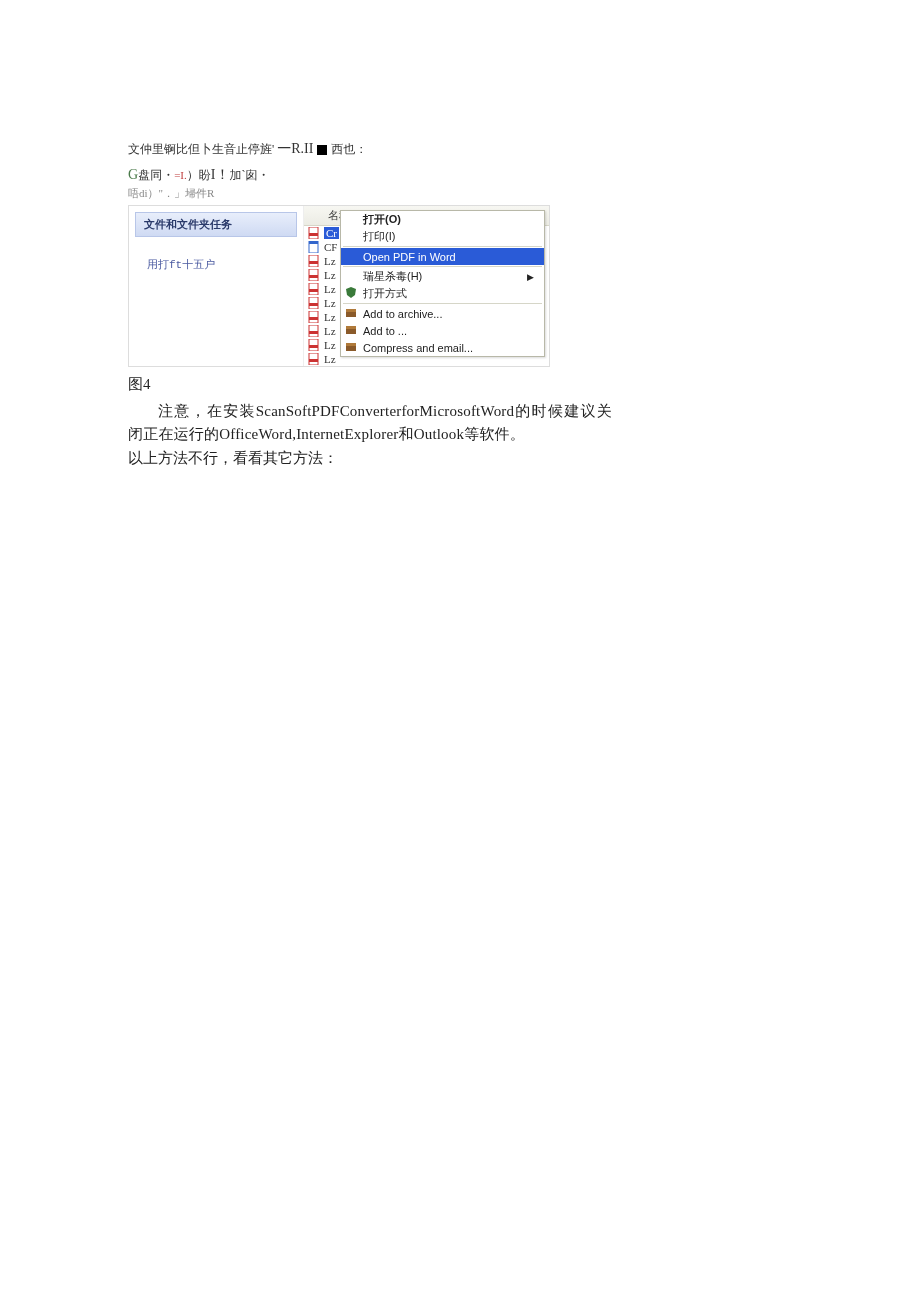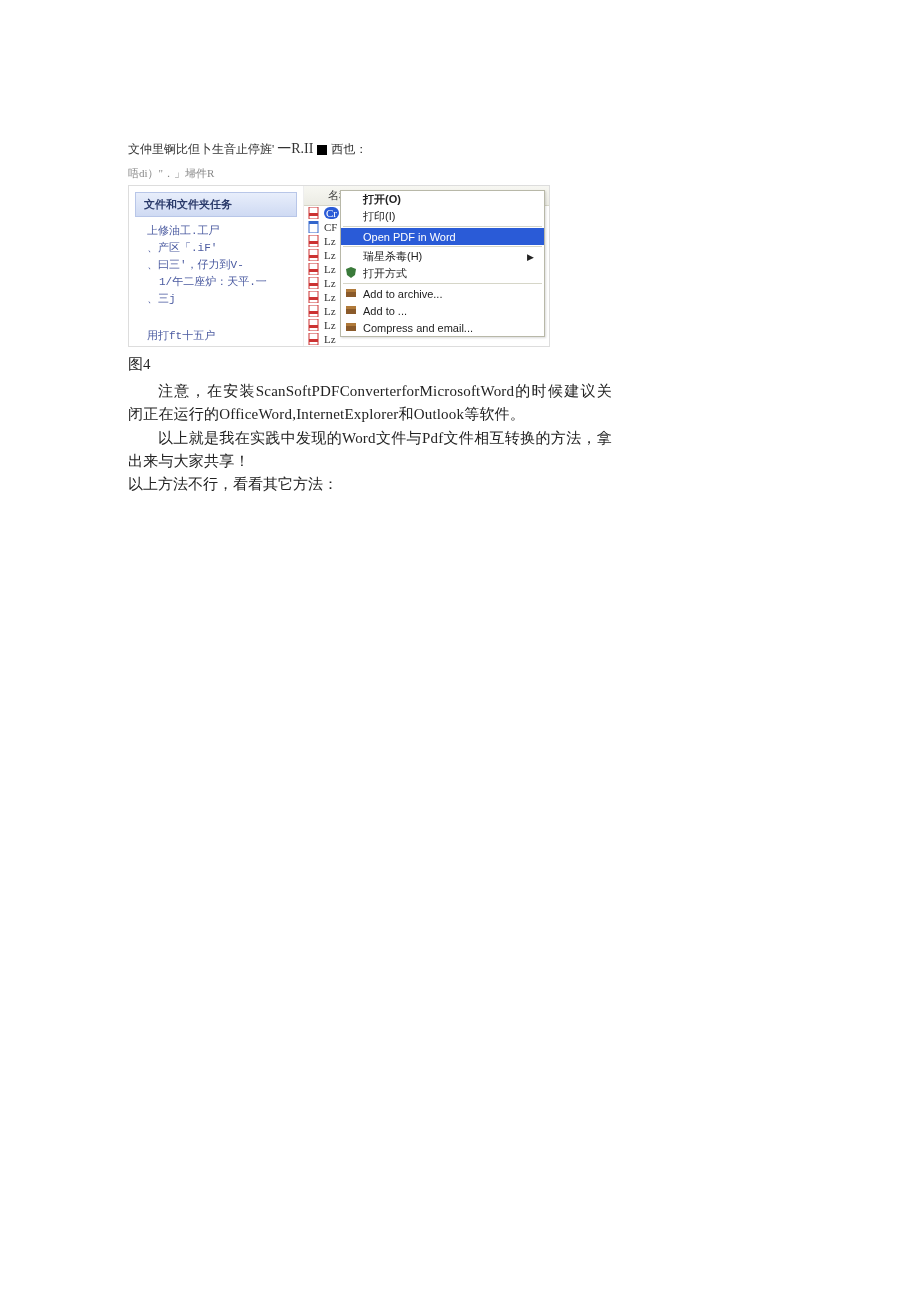--- a/index.html
+++ b/index.html
@@ -134,21 +134,20 @@
     width: 12px;
     height: 12px;
     display: inline-block;
     position: relative;
   }
   .pdf-icon svg { width: 12px; height: 12px; display:block; }
   .file-row .hl {
     background: #2a5bd7;
     color: #fff;
     padding: 0 2px;
-    border-radius: 6px;
   }
   .menu-item {
     display: flex;
     align-items: center;
     gap: 6px;
     padding: 1px 6px 1px 22px;
     height: 15px;
     color: #222;
     position: relative;
     font-family: "SimSun", sans-serif;
@@ -207,34 +206,30 @@
 
 <div class="page">
 
   <div class="line1">
     <span>文仲里锕比但卜生音止停旌'</span>
     <span class="rii">一R.II</span>
     <span class="black-box"></span>
     <span>西也：</span>
   </div>
 
+  <div class="line2">
+    <span class="g">G</span><span>盘同・</span><span class="red">=I.</span><span>）盼</span><span class="ii">I！</span><span>加`囱・</span>
+  </div>
 
   <div class="line3">唔di）"．」埽件R</div>
 
   <div class="figure">
 
     <div class="sidebar">
       <div class="sidebar-hdr">文件和文件夹任务</div>
-      <div class="sidebar-list">
-        <span class="item">上修油工.工尸</span>
-        <span class="item">、产区「.iF'</span>
-        <span class="item">、曰三'，仔力到V-</span>
-        <span class="item sub">1/午二座炉：天平.一</span>
-        <span class="item">、三j</span>
-      </div>
       <div class="sidebar-foot">用打ft十五户</div>
     </div>
 
     <div class="filepane">
       <div class="col-hdr">
         <span>名称</span>
         <span class="tri">▲</span>
       </div>
 
       <div class="file-list">
@@ -378,20 +373,17 @@
 
       <div class="watermark">SWlife.ky.com</div>
     </div>
   </div>
 
   <div class="caption">图4</div>
 
   <p class="para indent">
     <span class="mono">注意，在安装ScanSoftPDFConverterforMicrosoftWord的时候建议关闭正在运行的OfficeWord,InternetExplorer和Outlook等软件。</span>
   </p>
-  <p class="para indent">
-    <span class="mono">以上就是我在实践中发现的Word文件与Pdf文件相互转换的方法，拿出来与大家共享！</span>
-  </p>
   <p class="para">
     <span>以上方法不行，看看其它方法：</span>
   </p>
 
 </div>
 
 </body></html>

